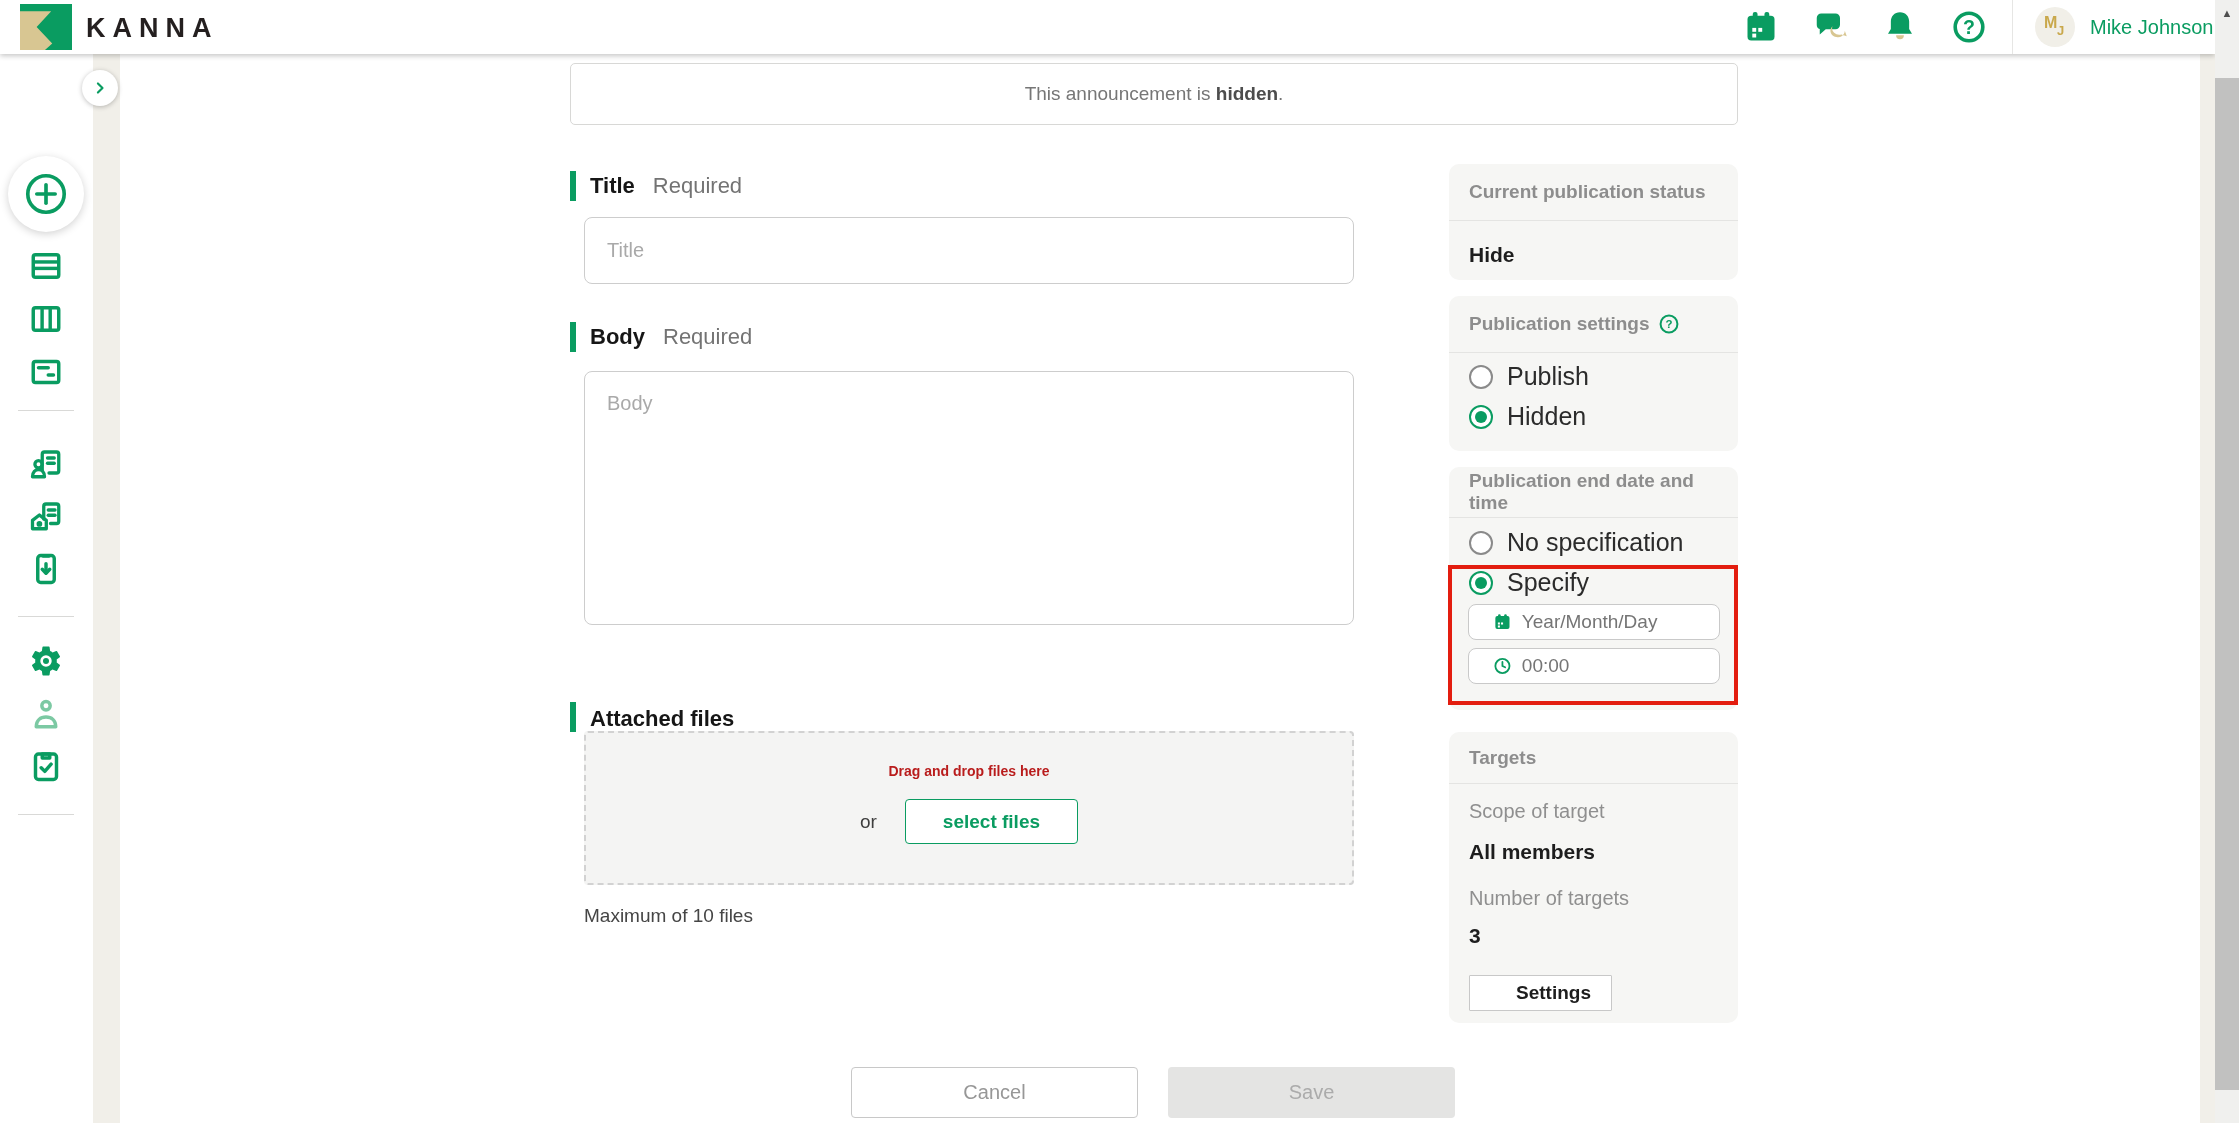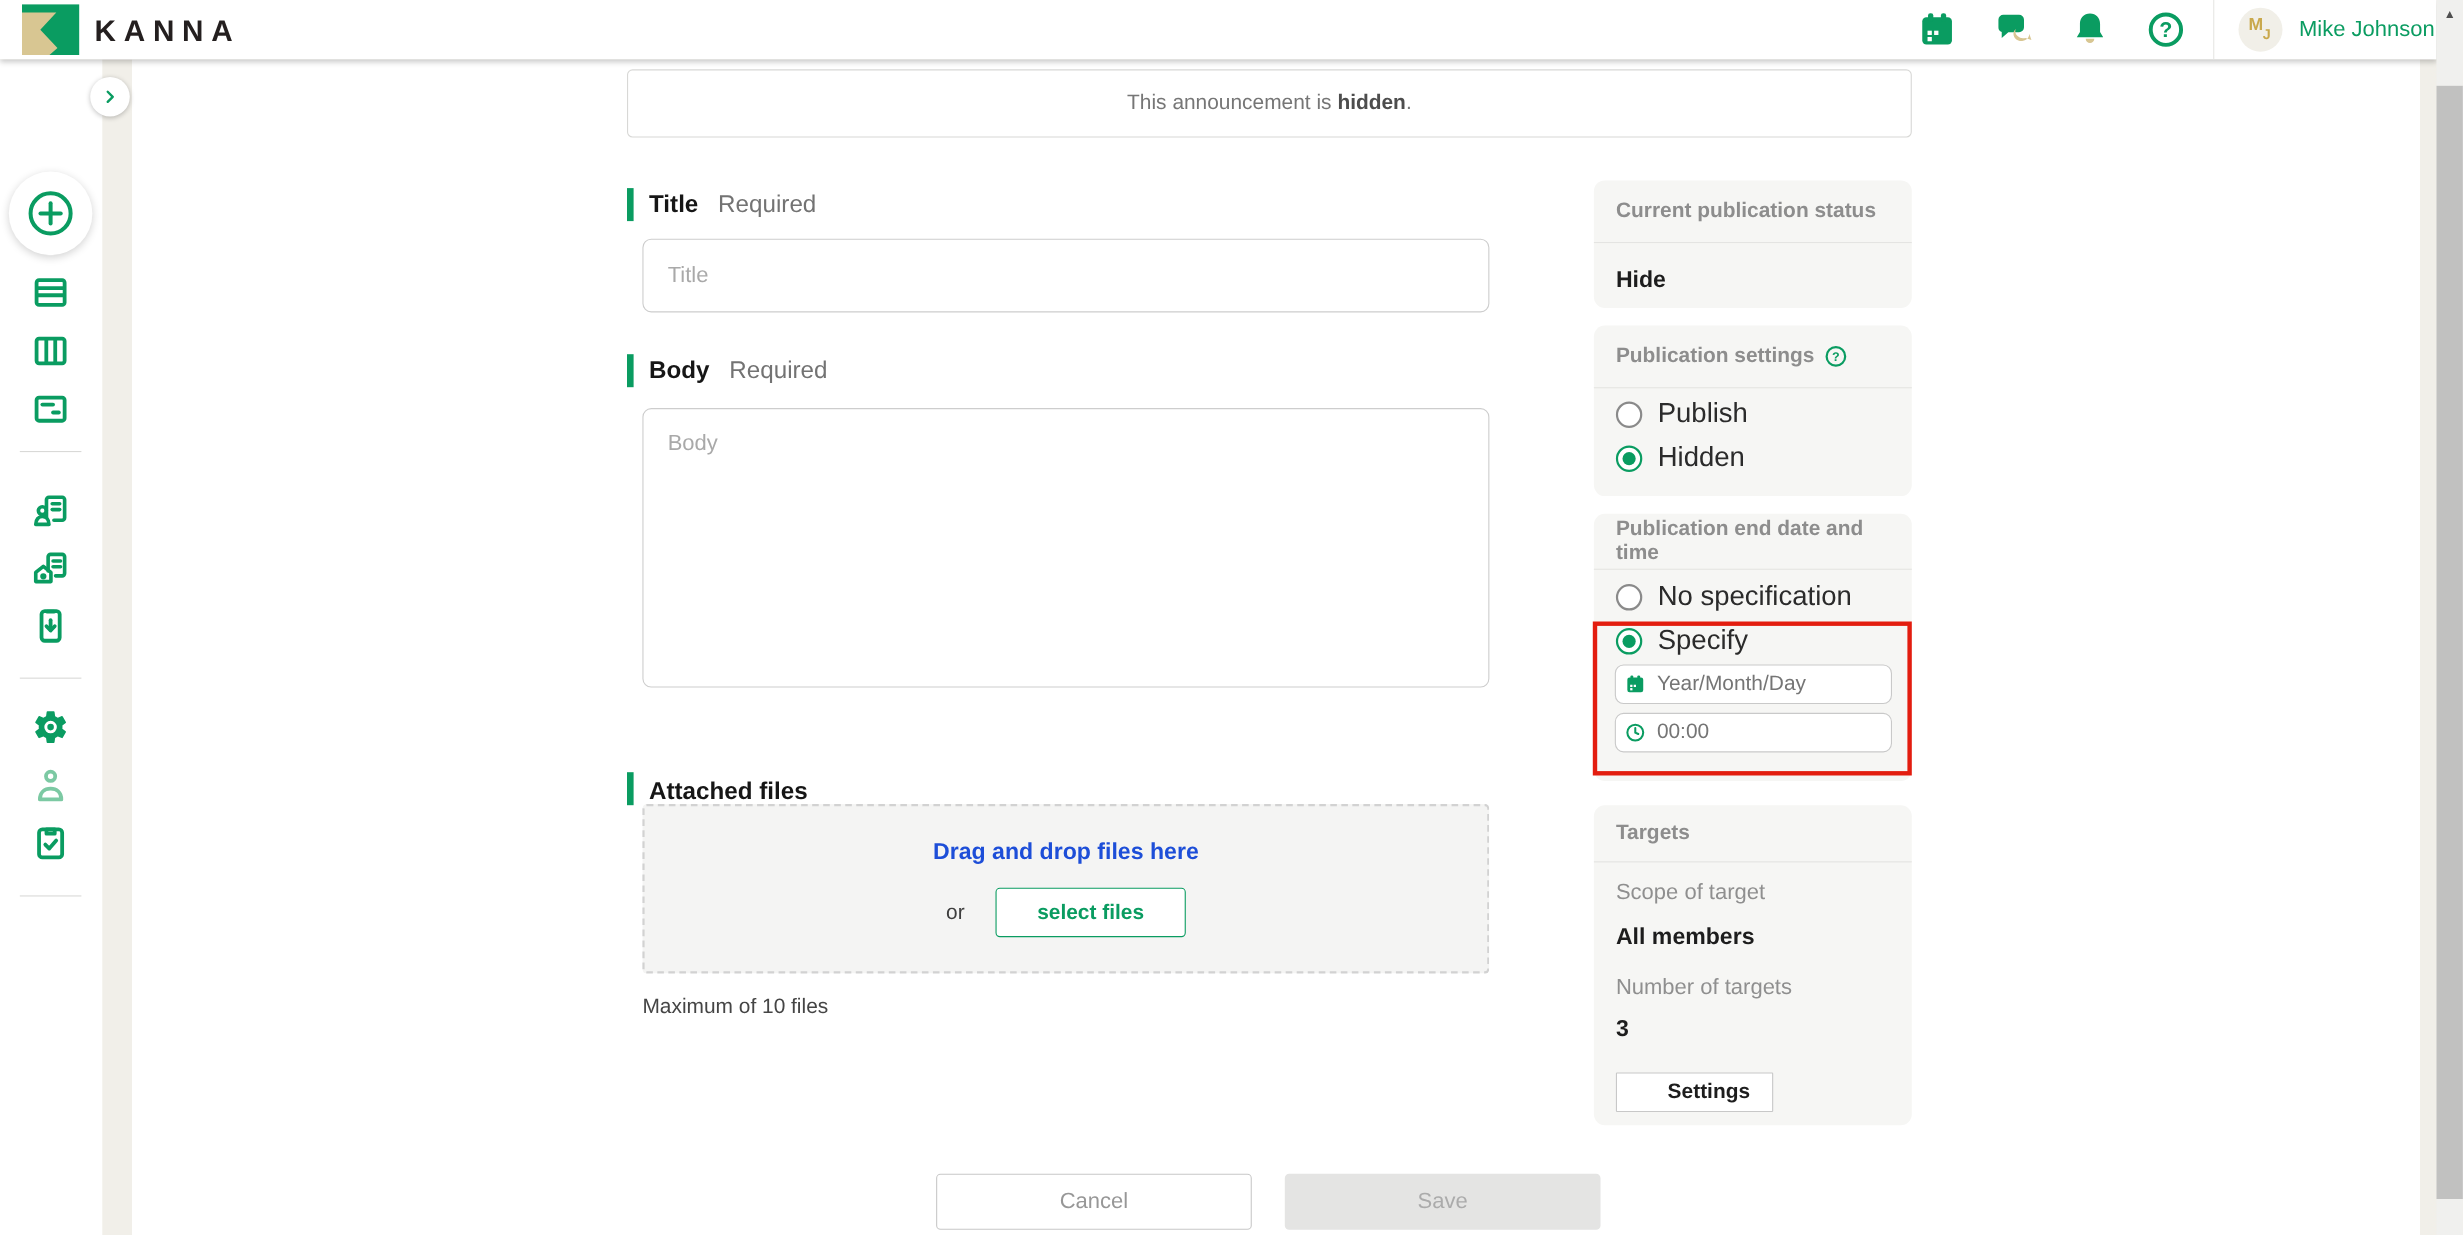--- a/index.html
+++ b/index.html
@@ -47,21 +47,21 @@
   .required { font-size:22px; font-weight:500; color:#737373; margin-left:18px; }
 
   .text-input { position:absolute; left:584px; width:770px; border:1px solid #cdcdcd; border-radius:8px;
                 font-size:20px; color:#222; padding:0 22px; font-family:inherit; outline:none; background:#fff; }
   .text-input::placeholder, textarea::placeholder { color:#a9a9a9; }
   textarea.text-input { padding:20px 22px; resize:none; }
 
   .dropzone { position:absolute; left:584px; top:731px; width:770px; height:154px; background:#f4f4f3;
               border:2px dashed #d2d2d2; border-radius:4px; display:flex; flex-direction:column;
               align-items:center; padding-top:30px; }
-  .drop-text { font-size:21px; font-weight:700; color:#1d4ed8; }
+  .drop-text { font-size:14px; font-weight:700; color:#b91c1c; }
   .drop-row { display:flex; align-items:center; gap:28px; margin-top:20px; }
   .or-text { font-size:19px; color:#3e3e3e; }
   .select-files-btn { width:173px; height:45px; background:#fff; border:1.5px solid #0a9c61; border-radius:4px;
                       color:#0a9c61; font-size:19px; font-weight:700; cursor:pointer; font-family:inherit; }
   .max-note { position:absolute; left:584px; top:905px; font-size:19px; color:#454545; }
 
   
   .card { position:absolute; left:1449px; width:289px; background:#f6f6f4; border-radius:10px; }
   .card-head { height:57px; display:flex; align-items:center; padding:0 20px;
                border-bottom:1px solid #e4e4e2; font-size:19px; font-weight:700; color:#8d8d8d; gap:8px; }
@@ -71,21 +71,21 @@
 
   .radio-row { display:flex; align-items:center; gap:14px; cursor:pointer; position:absolute; left:20px; }
   .radio { width:24px; height:24px; border-radius:50%; border:2.5px solid #8a8a8a; background:#fff;
            position:relative; flex:none; }
   .radio.checked { border-color:#0a9c61; }
   .radio.checked::after { content:''; position:absolute; inset:4px; border-radius:50%; background:#0a9c61; }
   .radio-label { font-size:25px; color:#2b2b2b; }
 
   .dt-input { position:absolute; left:19px; width:252px; height:36px; background:#fff;
               border:1px solid #c9c9c9; border-radius:8px; display:flex; align-items:center;
-              gap:10px; padding:0 8px; }
+              gap:10px; padding:0 24px; }
   .dt-input input { border:none; outline:none; width:100%; font-size:19px; color:#222; font-family:inherit; background:transparent; }
 
   .red-box { position:absolute; left:1448px; top:565px; width:290px; height:140px;
              border:4px solid #e31d0f; z-index:15; pointer-events:none; }
 
   .settings-btn { position:absolute; left:20px; top:243px; width:143px; height:36px; background:#fff;
                   border:1px solid #c8c8c8; border-radius:1px; font-size:19px; font-weight:700;
                   color:#1d1d1d; cursor:pointer; font-family:inherit;padding-left:26px; }
 
   

